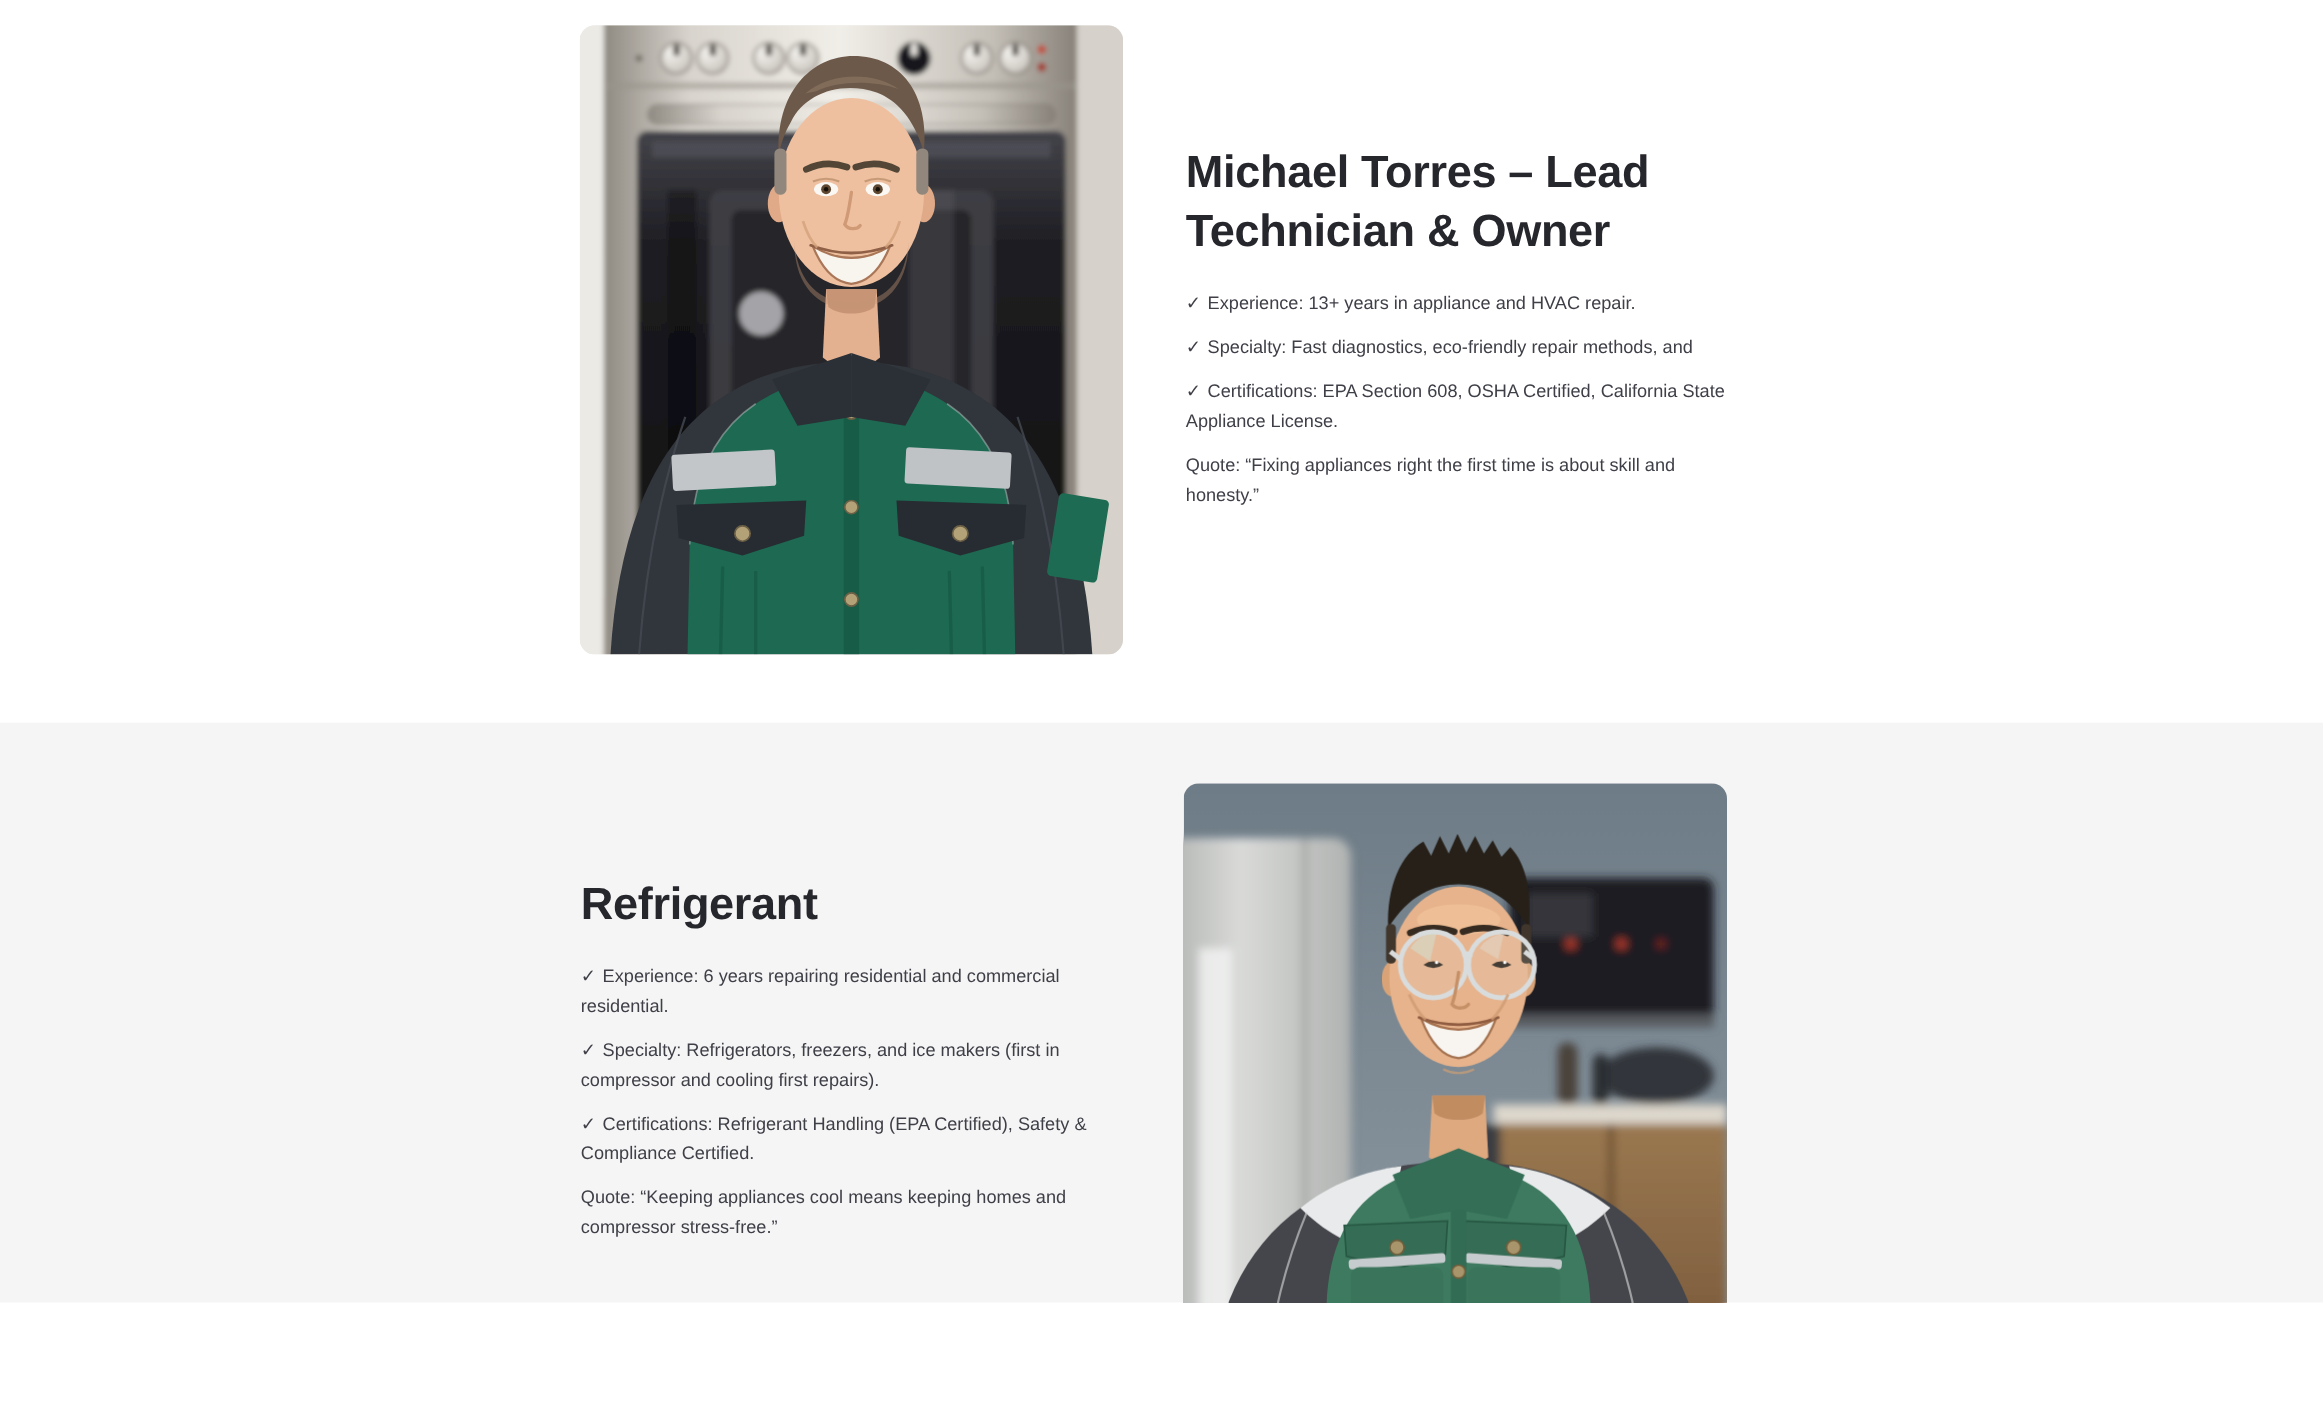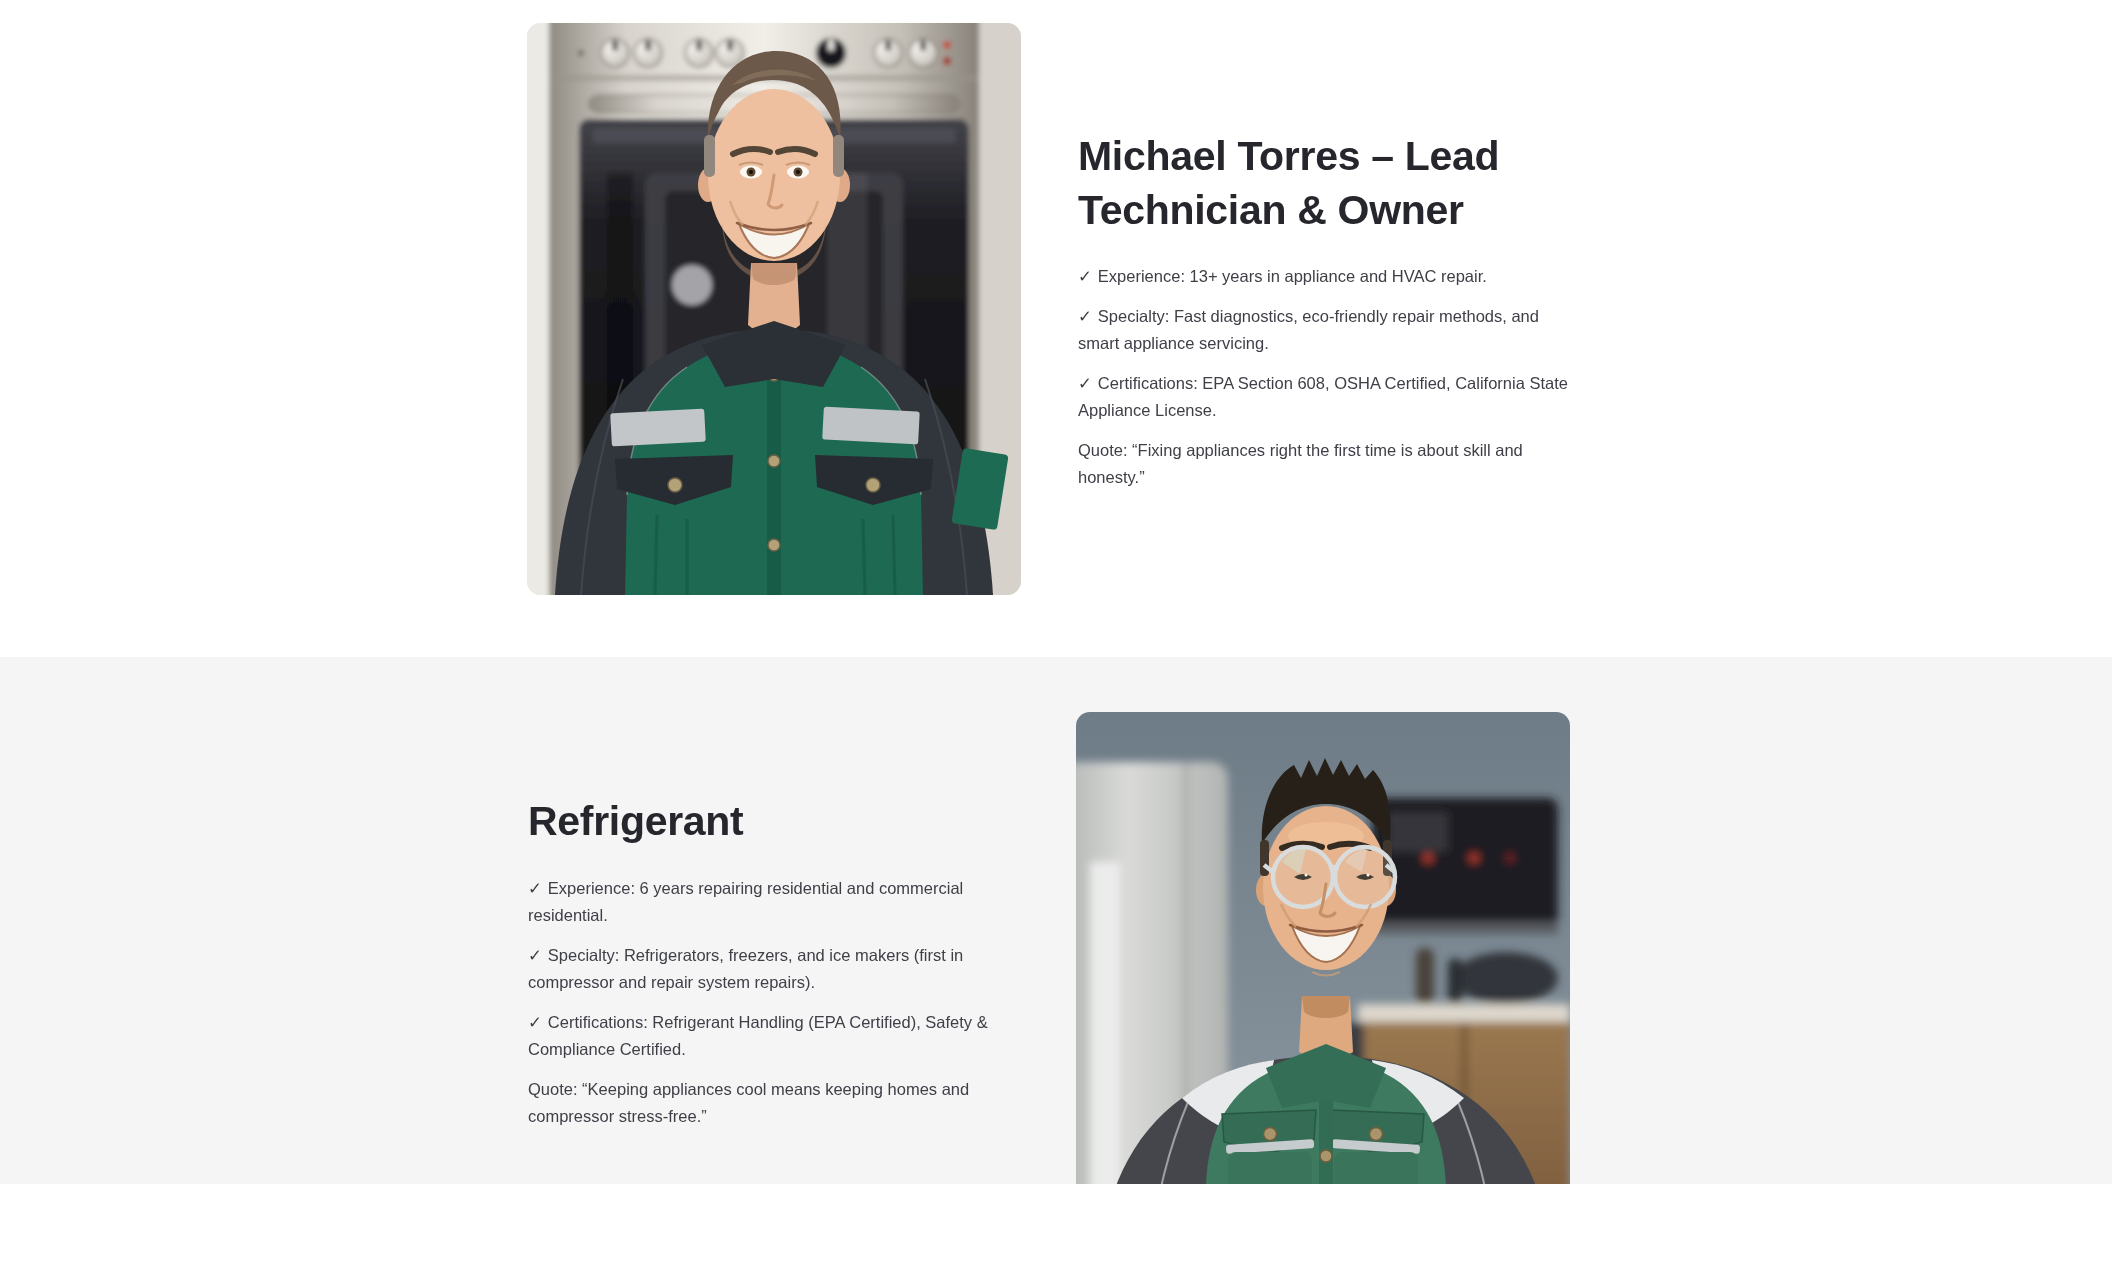--- a/index.html
+++ b/index.html
@@ -142,31 +142,31 @@
       </g>
     </svg>
   </figure>
 
   <div class="textcol text1">
     <h2 class="name">
       <span class="hl">Michael Torres – Lead</span>
       <span class="hl">Technician &amp; Owner</span>
     </h2>
     <p class="bio"><span class="check">✓</span><span class="l">Experience: 13+ years in appliance and HVAC repair.</span></p>
-    <p class="bio"><span class="check">✓</span><span class="l">Specialty: Fast diagnostics, eco-friendly repair methods, and</span><span class="l blk">smart appliance servicing.</span></p>
+    <p class="bio"><span class="check">✓</span><span class="l">Specialty: Fast diagnostics, eco-friendly repair methods, and</span></p>
     <p class="bio"><span class="check">✓</span><span class="l">Certifications: EPA Section 608, OSHA Certified, California State</span><span class="l blk">Appliance License.</span></p>
     <p class="bio"><span class="l">Quote: “Fixing appliances right the first time is about skill and</span><span class="l blk">honesty.”</span></p>
   </div>
 
   <div class="textcol text2">
     <h2 class="name">
       <span class="hl">Refrigerant</span>
     </h2>
     <p class="bio"><span class="check">✓</span><span class="l">Experience: 6 years repairing residential and commercial</span><span class="l blk">residential.</span></p>
-    <p class="bio"><span class="check">✓</span><span class="l">Specialty: Refrigerators, freezers, and ice makers (first in</span><span class="l blk">compressor and repair system repairs).</span></p>
+    <p class="bio"><span class="check">✓</span><span class="l">Specialty: Refrigerators, freezers, and ice makers (first in</span><span class="l blk">compressor and cooling first repairs).</span></p>
     <p class="bio"><span class="check">✓</span><span class="l">Certifications: Refrigerant Handling (EPA Certified), Safety &amp;</span><span class="l blk">Compliance Certified.</span></p>
     <p class="bio"><span class="l">Quote: “Keeping appliances cool means keeping homes and</span><span class="l blk">compressor stress-free.”</span></p>
   </div>
 
   <figure class="photo photo2" style="margin:0;">
     <svg viewBox="0 0 494 543" preserveAspectRatio="none" aria-hidden="true">
       <defs>
         <linearGradient id="wall2" x1="0" y1="0" x2="0" y2="1">
           <stop offset="0" stop-color="#6e7c87"></stop>
             <stop offset="1" stop-color="#8e9aa3"></stop>

